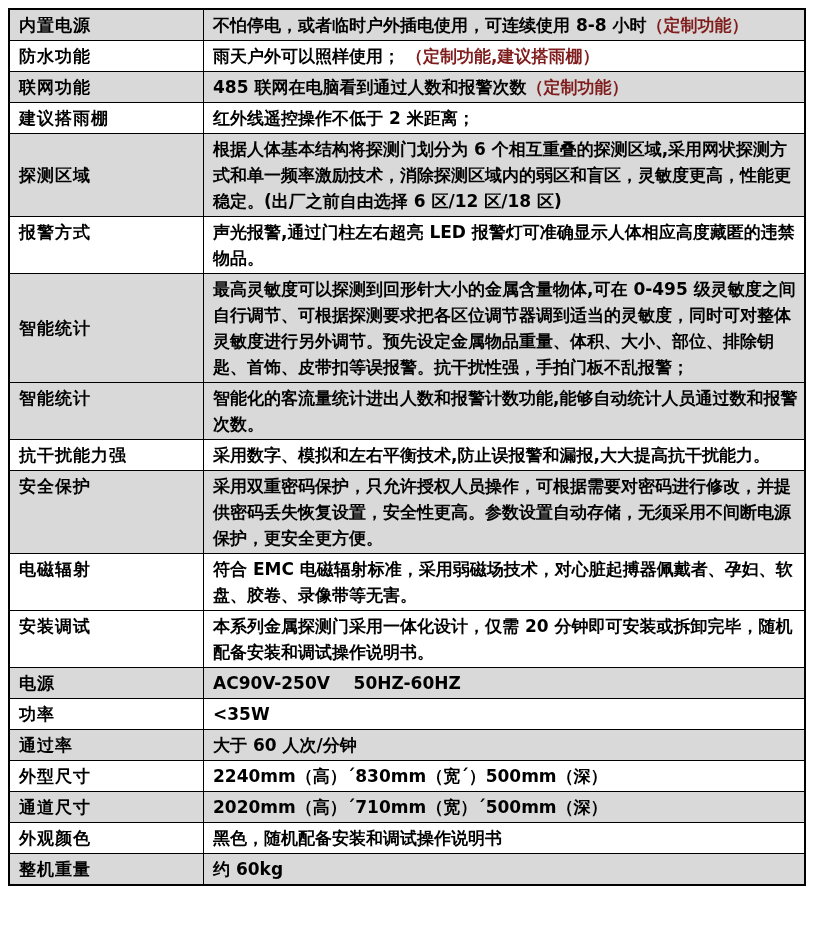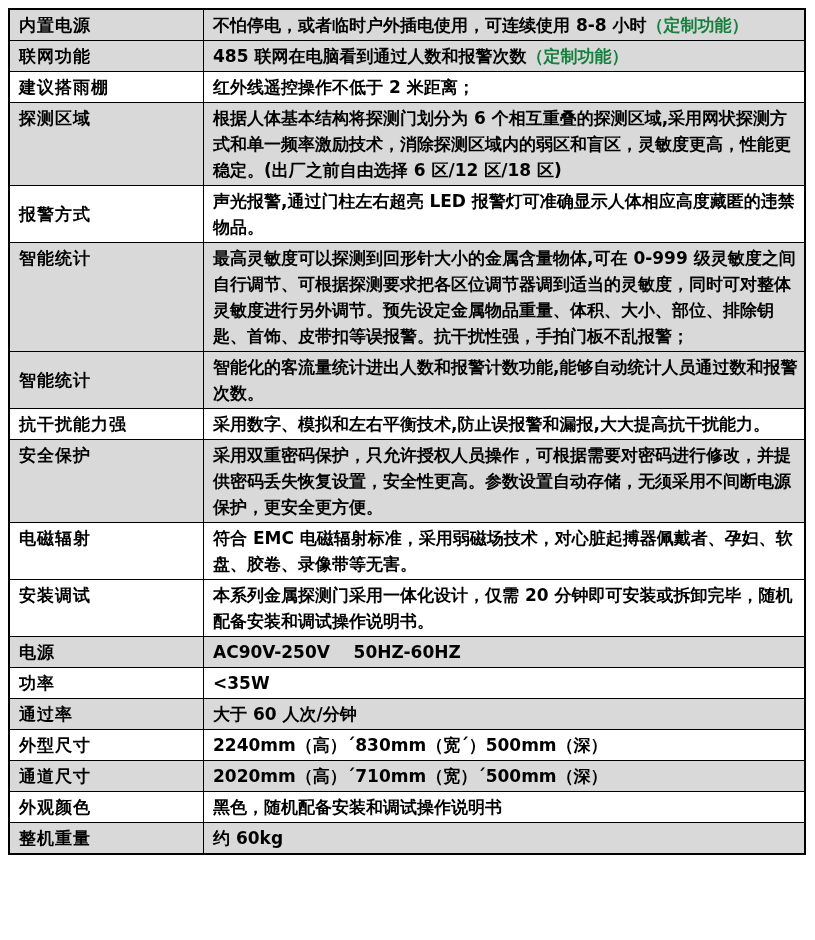--- a/index.html
+++ b/index.html
@@ -43,52 +43,56 @@
   }
   tr.shaded td {
     background: #d9d9d9;
   }
   
   tr:nth-child(5) > td.label-cell,
   tr:nth-child(7) > td.label-cell {
     vertical-align: middle;
   }
   span.red {
-    color: #15803d;
+    color: #7f1d1d;
   }
 </style>
 </head>
 <body>
 
 <div class="page">
   <table class="spec-table">
     <tbody>
         <tr class="shaded">
           <td class="label-cell">内置电源</td>
           <td class="value-cell"><span>不怕停电，或者临时户外插电使用，可连续使用 8-8 小时</span><span class="red">（定制功能）</span></td>
+        </tr>
+        <tr>
+          <td class="label-cell">防水功能</td>
+          <td class="value-cell"><span>雨天户外可以照样使用； </span><span class="red">（定制功能,建议搭雨棚）</span></td>
         </tr>
         <tr class="shaded">
           <td class="label-cell">联网功能</td>
           <td class="value-cell"><span>485 联网在电脑看到通过人数和报警次数</span><span class="red">（定制功能）</span></td>
         </tr>
         <tr>
           <td class="label-cell">建议搭雨棚</td>
           <td class="value-cell"><span>红外线遥控操作不低于 2 米距离；</span></td>
         </tr>
         <tr class="shaded">
           <td class="label-cell">探测区域</td>
           <td class="value-cell"><span>根据人体基本结构将探测门划分为 6 个相互重叠的探测区域,采用网状探测方式和单一频率激励技术，消除探测区域内的弱区和盲区，灵敏度更高，性能更稳定。(出厂之前自由选择 6 区/12 区/18 区)</span></td>
         </tr>
         <tr>
           <td class="label-cell">报警方式</td>
           <td class="value-cell"><span>声光报警,通过门柱左右超亮 LED 报警灯可准确显示人体相应高度藏匿的违禁物品。</span></td>
         </tr>
         <tr class="shaded">
           <td class="label-cell">智能统计</td>
-          <td class="value-cell"><span>最高灵敏度可以探测到回形针大小的金属含量物体,可在 0-999 级灵敏度之间自行调节、可根据探测要求把各区位调节器调到适当的灵敏度，同时可对整体灵敏度进行另外调节。预先设定金属物品重量、体积、大小、部位、排除钥匙、首饰、皮带扣等误报警。抗干扰性强，手拍门板不乱报警；</span></td>
+          <td class="value-cell"><span>最高灵敏度可以探测到回形针大小的金属含量物体,可在 0-495 级灵敏度之间自行调节、可根据探测要求把各区位调节器调到适当的灵敏度，同时可对整体灵敏度进行另外调节。预先设定金属物品重量、体积、大小、部位、排除钥匙、首饰、皮带扣等误报警。抗干扰性强，手拍门板不乱报警；</span></td>
         </tr>
         <tr class="shaded">
           <td class="label-cell">智能统计</td>
           <td class="value-cell"><span>智能化的客流量统计进出人数和报警计数功能,能够自动统计人员通过数和报警次数。</span></td>
         </tr>
         <tr>
           <td class="label-cell">抗干扰能力强</td>
           <td class="value-cell"><span>采用数字、模拟和左右平衡技术,防止误报警和漏报,大大提高抗干扰能力。</span></td>
         </tr>
         <tr class="shaded">

